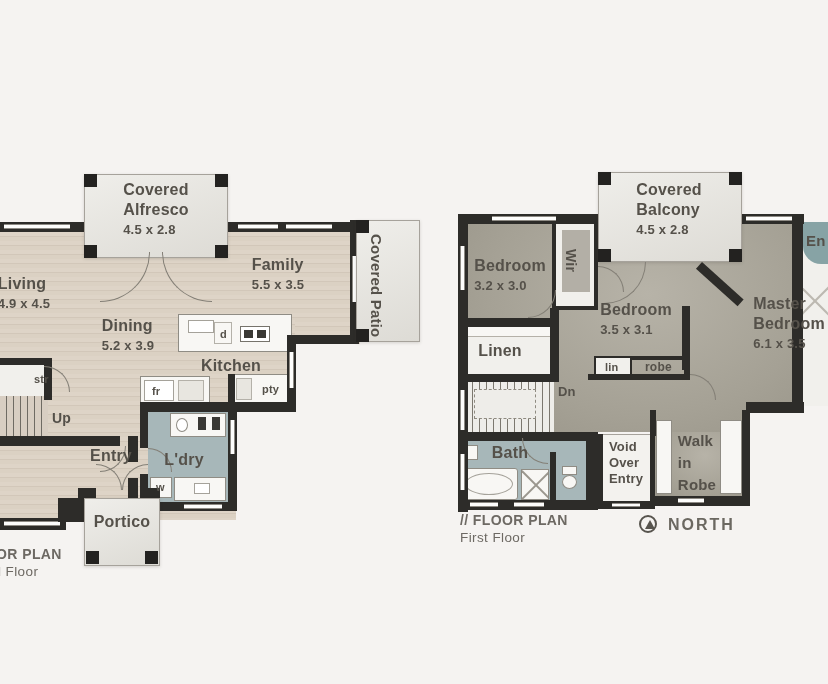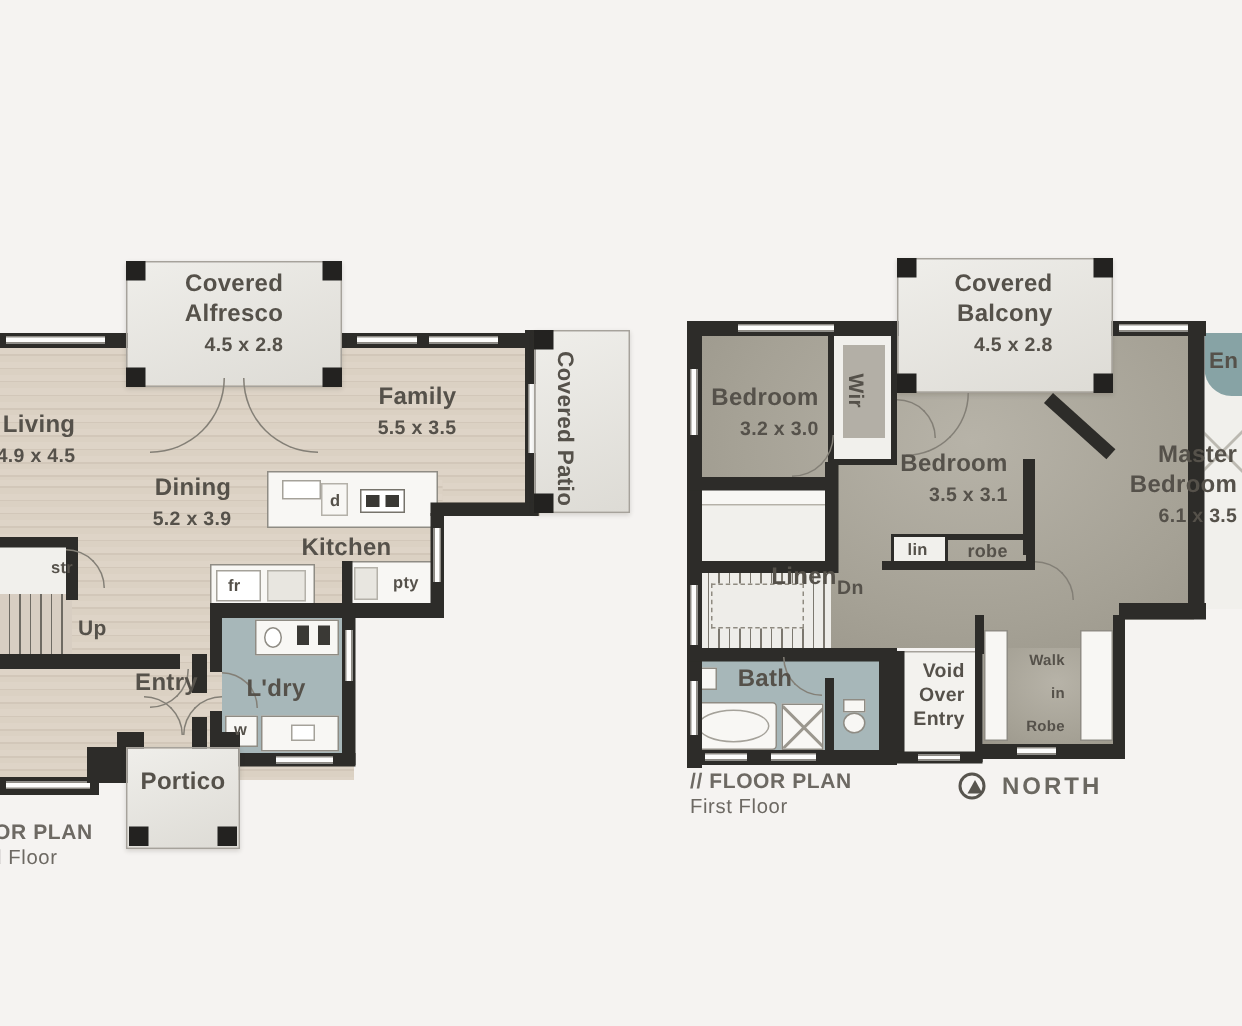--- a/index.html
+++ b/index.html
@@ -15,21 +15,21 @@
   .wall{background:#2d2c29;}
   .win{background:#fdfdfc;border-top:1px solid #8e8b85;border-bottom:1px solid #8e8b85;}
   .corner{background:#232220;width:13px;height:13px;}
   .covered{background:linear-gradient(160deg,#efeeea,#dddbd5);border:1px solid #a6a29b;
            box-shadow:0 1px 3px rgba(60,55,45,.18);}
   .fix{background:#f8f7f4;border:1px solid #8f8c84;}
   .fixdark{background:#3a3935;}
   .arc{border:0 solid #837f76;background:transparent;}
   
   .lbl{color:#55514a;font-weight:700;letter-spacing:.2px;white-space:nowrap;}
-  .room{font-size:16px;line-height:20px;text-align:right;transform:translateX(-50%);}
+  .room{font-size:16px;line-height:20px;text-align:left;transform:translateX(-50%);}
   .dims{font-size:13px;font-weight:700;}
   .small{font-size:11px;line-height:12px;}
   .vert{writing-mode:vertical-lr;text-align:center;}
   .anno1{font-size:14px;font-weight:700;color:#6d6963;letter-spacing:.4px;white-space:nowrap;}
   .anno2{font-size:13.5px;font-weight:400;color:#6d6963;letter-spacing:.4px;white-space:nowrap;}
   .treads-l{background:#d8cec2 repeating-linear-gradient(90deg,#d8cec2 0 6px,#6f6b63 6px 7px);}
   .treads-f{background:#eeede9 repeating-linear-gradient(90deg,#eeede9 0 6px,#7c786f 6px 7px);}
   .north-txt{font-size:16px;font-weight:700;color:#6b6861;letter-spacing:2px;}
 </style>
 </head>
@@ -246,31 +246,31 @@
   <div class="abs lbl room" style="left:636px;top:300px;">
     <div>Bedroom</div>
     <div class="dims">3.5 x 3.1</div>
   </div>
   <div class="abs lbl room" style="left:745px;top:294px;margin-left:44px;">
     <div>Master</div>
     <div>Bedroom</div>
     <div class="dims">6.1 x 3.5</div>
   </div>
   <div class="abs lbl" style="left:806px;top:232px;font-size:15px;">En</div>
-  <div class="abs lbl room" style="left:536px;top:341px;margin-top:34px;">Linen</div>
+  <div class="abs lbl room" style="left:500px;top:341px;">Linen</div>
   <div class="abs lbl" style="left:558px;top:384px;font-size:13px;">Dn</div>
   <div class="abs lbl small" style="left:605px;top:361px;">lin</div>
   <div class="abs lbl small" style="left:645px;top:361px;font-size:12px;">robe</div>
   <div class="abs lbl room" style="left:510px;top:443px;">Bath</div>
   <div class="abs lbl room" style="left:626px;top:439px;font-size:13px;line-height:16px;">
     <div>Void</div>
     <div>Over</div>
     <div>Entry</div>
   </div>
-  <div class="abs lbl room" style="left:697px;top:430px;font-size:10px;line-height:22px;">
+  <div class="abs lbl room" style="left:697px;top:430px;font-size:15px;line-height:22px;">
     <div>Walk</div>
     <div>in</div>
     <div>Robe</div>
   </div>
 
   <div class="abs anno1" style="left:460px;top:512px;">// FLOOR PLAN</div>
   <div class="abs anno2" style="left:460px;top:530px;">First Floor</div>
   <div class="abs" style="left:639px;top:515px;width:18px;height:18px;border:2px solid #57544e;border-radius:50%;">
     <div class="abs" style="left:4px;top:3px;width:0;height:0;border-left:5px solid transparent;border-right:5px solid transparent;border-bottom:9px solid #57544e;"></div>
   </div>

